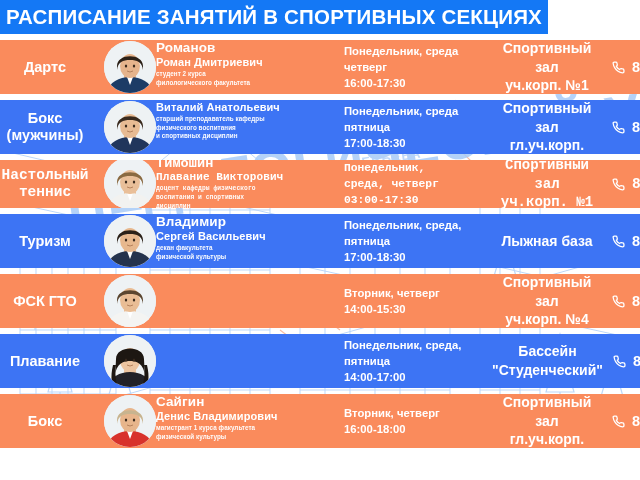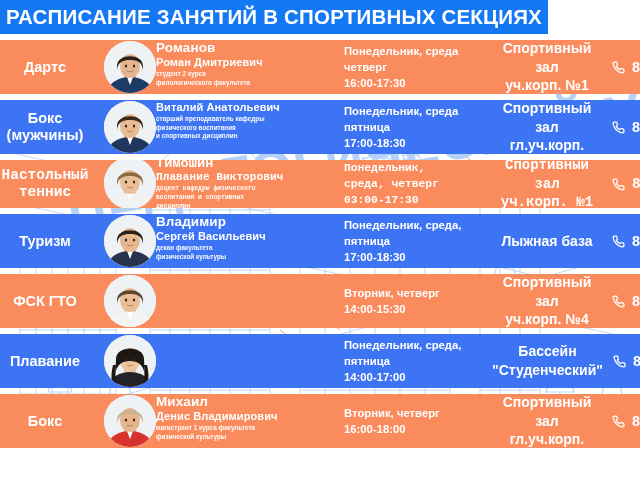--- a/index.html
+++ b/index.html
@@ -426,21 +426,21 @@
     <path d="M3 52 C5 41 15 36 26 36 C37 36 47 41 49 52 Z" fill="#d8322c"></path>
        <path d="M23 36 L26 44 L29 36 L26 34 Z" fill="#ffffff"></path>
     <ellipse cx="26" cy="25" rx="10" ry="12" fill="#e7b58b"></ellipse>
     <path d="M13 25 C13 12 39 12 39 25 L39 29 C38 21 33 19 26 19 C19 19 14 21 13 29 Z" fill="#c8b48f"></path>
     <ellipse cx="22" cy="25" rx="1.2" ry="1.5" fill="#3a2a1e"></ellipse>
     <ellipse cx="30" cy="25" rx="1.2" ry="1.5" fill="#3a2a1e"></ellipse>
     <path d="M23 30 Q26 32 29 30" stroke="#b5815c" stroke-width="1" fill="none"></path>
   </svg>
         </div>
       <div class="person-text">
-        <div class="p-last">Михаил</div>
+        <div class="p-last">Сайгин</div>
         <div class="p-first">Денис Владимирович</div>
         <div class="p-role" style="white-space:pre-line;">магистрант 1 курса факультета
 физической культуры</div>
       </div>
     </div>
 
     <div class="c-time">Вторник, четверг
 16:00-18:00</div>
     <div class="c-place">Спортивный зал
 гл.уч.корп.</div>

